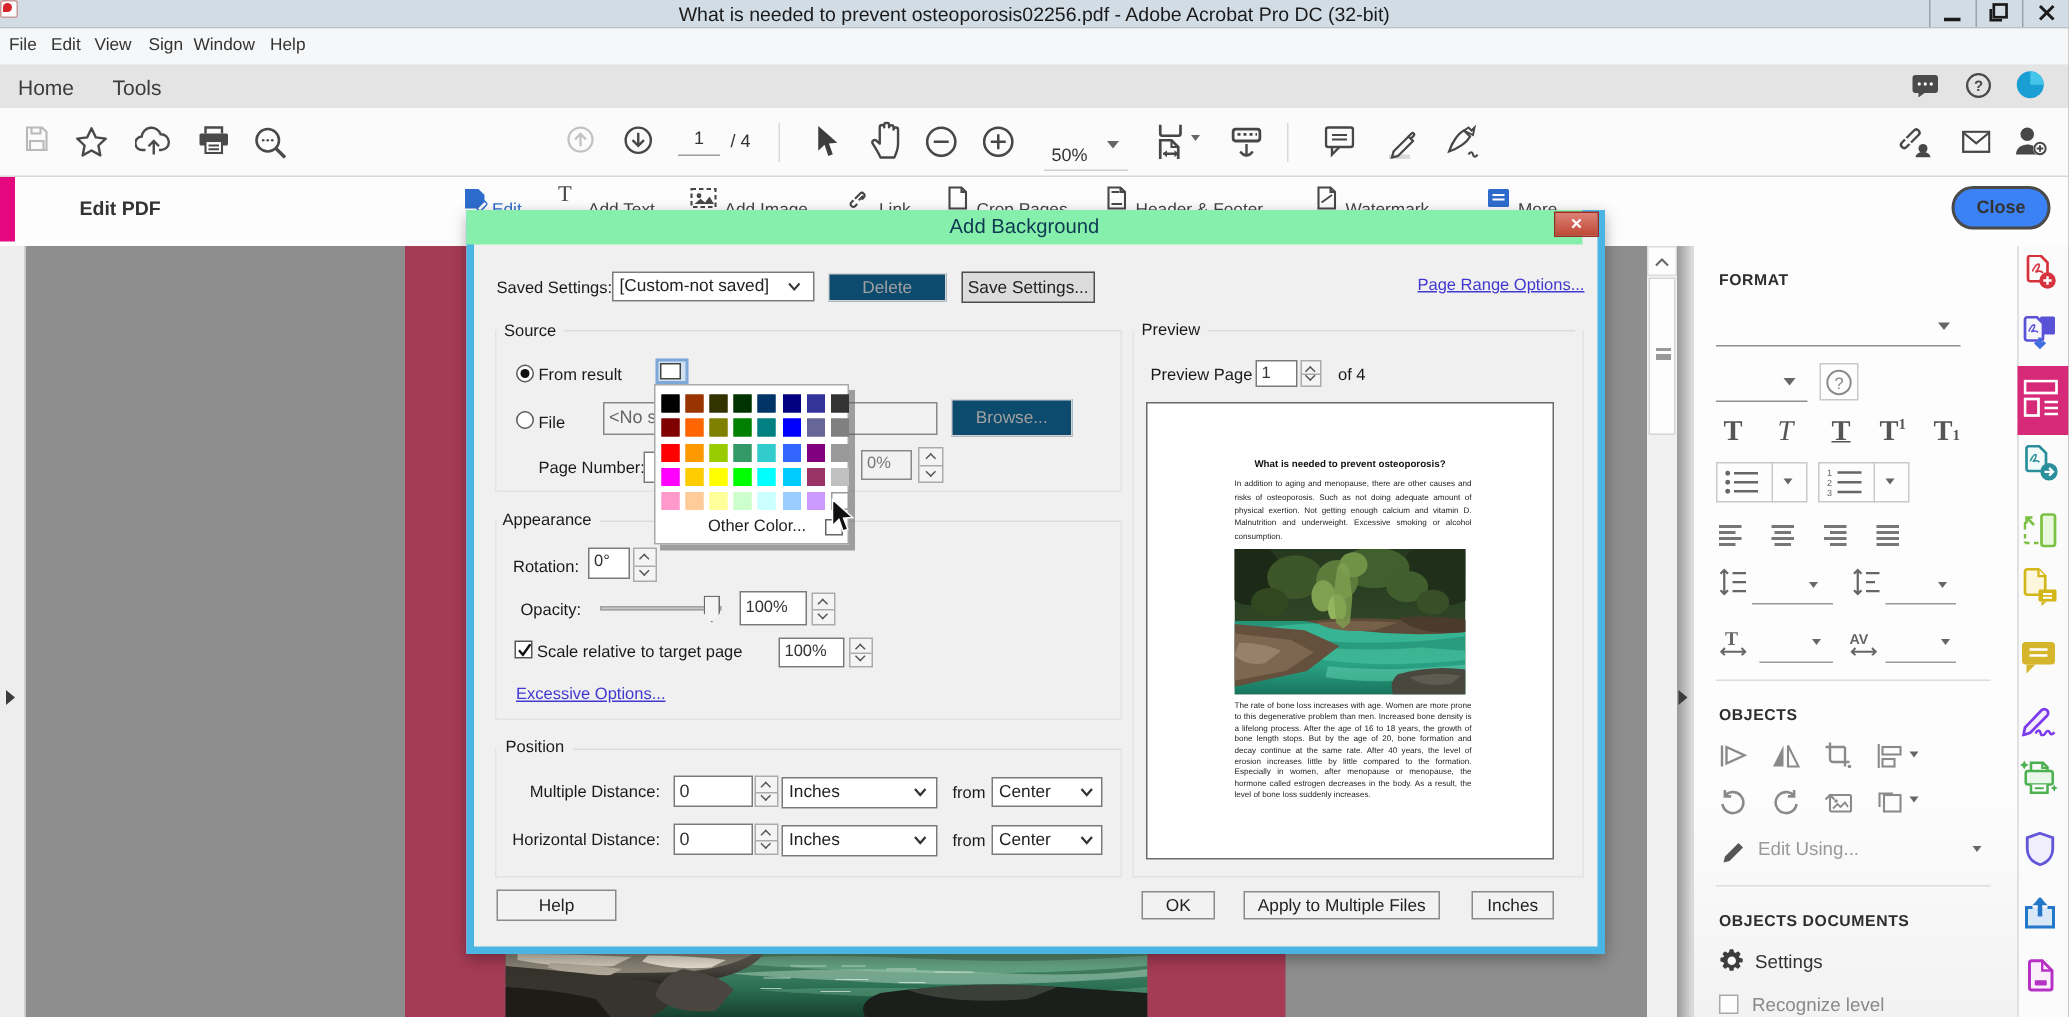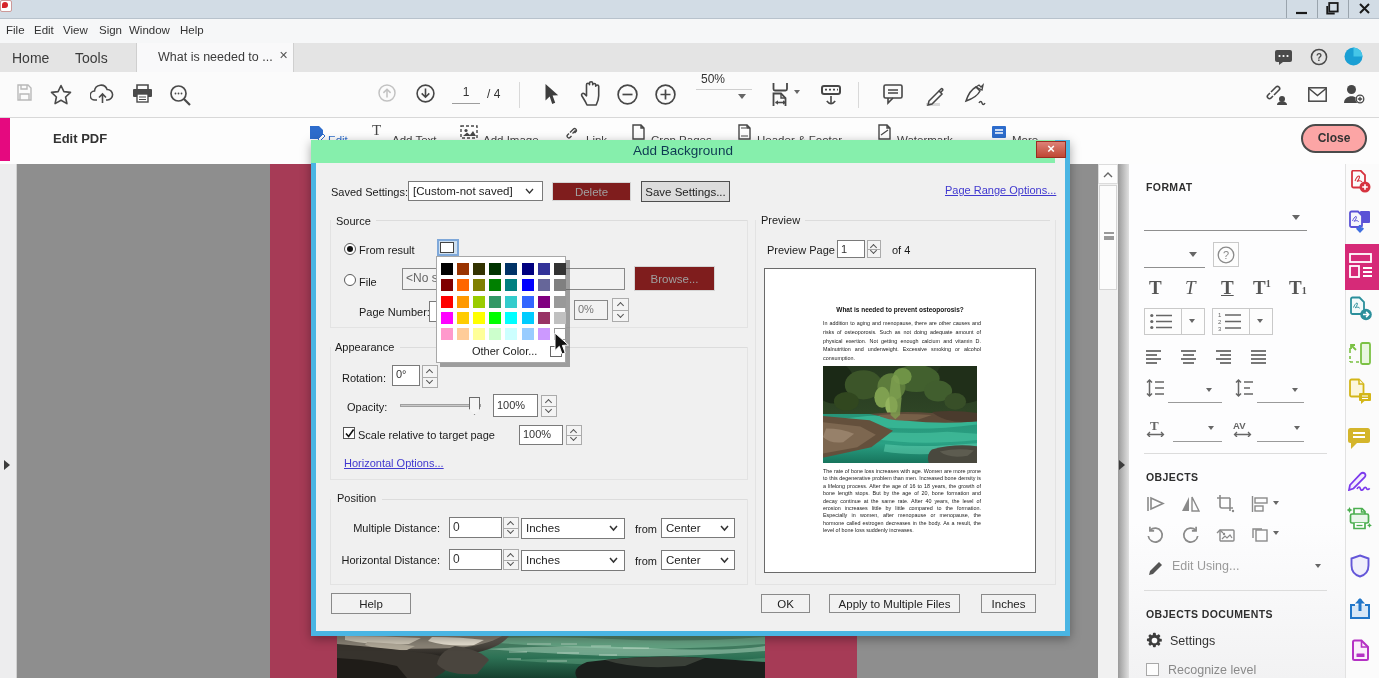--- a/index.html
+++ b/index.html
@@ -22,21 +22,21 @@
 #activetab .x{position:absolute;left:142px;top:6px;font-size:11px;color:#555;}
 
 #toolbar{left:0;top:72px;width:1379px;height:46px;background:#fbfbfb;border-bottom:1px solid #d8d8d8;}
 .sep{position:absolute;top:10px;height:26px;width:1px;background:#d9d9d9;}
 .ticon{position:absolute;top:12px;}
 
 #editrow{left:0;top:118px;width:1379px;height:46px;background:#fdfdfd;}
 #editrow .mag{position:absolute;left:0;top:0;width:10px;height:43px;background:#e5097f;}
 #editrow .lbl{position:absolute;left:37px;top:13px;font-size:13px;font-weight:bold;color:#333;padding-left:16px;}
 .eicon{position:absolute;top:16px;font-size:11.5px;color:#444;}
-#closebtn{position:absolute;left:1301px;top:6px;width:66px;height:29px;border:2px solid #4a4a4a;border-radius:15px;background:#fca5a5;font-size:12px;font-weight:bold;color:#333;text-align:center;line-height:25px;}
+#closebtn{position:absolute;left:1301px;top:6px;width:66px;height:29px;border:2px solid #4a4a4a;border-radius:15px;background:#3b82f6;font-size:12px;font-weight:bold;color:#333;text-align:center;line-height:25px;}
 
 #content{left:0;top:164px;width:1379px;height:514px;background:#8e8e8e;}
 #nav{position:absolute;left:0;top:0;width:17px;height:514px;background:#ededee;border-right:1px solid #d0d0d0;}
 #navarr{position:absolute;left:4px;top:296px;width:0;height:0;border-left:6px solid #3c3c3c;border-top:5px solid transparent;border-bottom:5px solid transparent;}
 #page{position:absolute;left:270px;top:0;width:587px;height:514px;background:#a63b56;}
 #photo{position:absolute;left:67px;top:472px;width:428px;height:42px;}
 #scroll{position:absolute;left:1098px;top:0;width:20px;height:514px;background:#f1f1f1;}
 #scrollup{position:absolute;left:0;top:0;width:20px;height:20px;background:#fdfdfd;border:1px solid #dcdcdc;color:#555;font-size:9px;text-align:center;line-height:20px;}
 #thumb{position:absolute;left:1px;top:21px;width:18px;height:105px;background:#fcfcfc;border:1px solid #d5d5d5;}
 #grip{position:absolute;left:4px;top:46px;width:10px;height:8px;border-top:2px solid #999;border-bottom:2px solid #999;}
@@ -57,21 +57,21 @@
 .Tt{position:absolute;font-family:"Liberation Serif",serif;color:#555;font-size:19px;font-weight:bold;}
 .lbox{position:absolute;border:1px solid #c9c9c9;background:#fdfdfd;}
 .alico div{height:1.6px;background:#777;margin-bottom:2.4px;}
 
 #dlg{position:absolute;left:311px;top:140px;width:759px;height:496px;background:#f0f0f0;border:5px solid #4ab5e3;box-shadow:0 3px 10px rgba(0,0,0,0.35);}
 #dlgtitle{position:absolute;left:-5px;top:-5px;width:744px;height:23px;background:#86efac;text-align:center;font-size:13.5px;color:#0e3a52;line-height:22px;}
 #dlgx{position:absolute;left:720px;top:-4px;width:30px;height:17px;background:linear-gradient(#dd8277,#bf4734);border:1px solid #9a2d20;color:#fff;font-size:13px;font-weight:bold;text-align:center;line-height:14px;}
 .dl{position:absolute;font-size:11px;color:#1a1a1a;white-space:nowrap;}
 .field{position:absolute;background:#fff;border:1px solid #7a7a7a;font-size:11px;color:#333;padding:2px 3px;}
 .btn{position:absolute;background:#f2f2f2;border:1px solid #8a8a8a;font-size:11.5px;color:#222;text-align:center;}
-.btn.dis{background:#7f1d1d;border-color:#d4d4d4;color:#a0a0a0;}
+.btn.dis{background:#0c4a6e;border-color:#d4d4d4;color:#a0a0a0;}
 .gline{position:absolute;height:1px;background:#dcdcdc;}
 .link{position:absolute;font-size:11px;color:#4038cf;text-decoration:underline;white-space:nowrap;}
 .spin{position:absolute;width:17px;background:#f4f4f4;border:1px solid #ababab;}
 .spin:before,.spin:after{content:"";position:absolute;left:50%;width:4px;height:4px;margin-left:-3px;border-left:1.4px solid #555;border-top:1.4px solid #555;}
 .spin:before{top:4px;transform:rotate(45deg);}
 .spin:after{bottom:4px;transform:rotate(-135deg);}
 .spin i{position:absolute;left:0;top:50%;width:100%;height:1px;background:#ababab;}
 .radio{position:absolute;width:12px;height:12px;border:1px solid #5a5a5a;border-radius:50%;background:#fff;}
 .radio.on:before{content:"";position:absolute;left:2px;top:2px;width:6px;height:6px;border-radius:50%;background:#111;}
 .dd{position:absolute;background:#fff;border:1px solid #7a7a7a;font-size:11.5px;color:#222;padding:2.5px 4px;}
@@ -80,20 +80,21 @@
 .sw{position:absolute;width:12px;height:12px;border:1px solid #d9d9d9;}
 
 #pvbox{position:absolute;left:448px;top:123px;width:272px;height:305px;background:#fff;border:1px solid #6a6a6a;}
 #pvbox .t1{position:absolute;left:0;width:100%;top:37px;text-align:center;font-size:6.5px;font-weight:bold;color:#111;}
 .pvp{position:absolute;left:58px;width:158px;font-size:5.4px;color:#222;text-align:justify;}
 #pvphoto{position:absolute;left:58px;top:97px;width:154px;height:97px;}
 </style>
 
 <div class="abs" id="titlebar">
  <div id="pdficon"></div>
+ <div class="title">What is needed to prevent osteoporosis02256.pdf - Adobe Acrobat Pro DC (32-bit)</div>
  <div class="winbtn" style="left:1286px;"><svg width="13" height="14" viewBox="0 0 13 14" style="margin-top:2px;">
           <path d="M1 11 h11" stroke="#1a1a1a" stroke-width="2.2"></path>
         </svg></div>
  <div class="winbtn" style="left:1317px;"><svg width="13" height="13" viewBox="0 0 13 13" style="margin-top:2px;">
           <rect x="3.2" y="1" width="8.5" height="8.5" fill="none" stroke="#1a1a1a" stroke-width="1.8"></rect>
           <path d="M1.2 4 v7.5 h7.5" fill="none" stroke="#1a1a1a" stroke-width="1.8"></path>
         </svg></div>
  <div class="winbtn" style="left:1348px;width:31px;"><svg width="11" height="11" viewBox="0 0 11 11" style="margin-top:3px;">
           <path d="M1 1 l9 9 M10 1 l-9 9" stroke="#1a1a1a" stroke-width="2"></path>
         </svg></div>
@@ -104,24 +105,20 @@
       <span style="left:34px;">Edit</span>
       <span style="left:63px;">View</span>
       <span style="left:99px;">Sign</span>
       <span style="left:129px;">Window</span>
       <span style="left:180px;">Help</span>
 </div>
 
 <div class="abs" id="tabrow">
  <span class="t" style="left:12px;">Home</span>
       <span class="t" style="left:75px;">Tools</span>
- <div id="activetab">
-        <span>What is needed to ...</span>
-        <span class="x">✕</span>
-      </div>
  <svg class="abs" style="left:1274px;top:6px;" width="19" height="17" viewBox="0 0 19 17">
         <rect x="1" y="1" width="17" height="12" rx="2" fill="#4a4a4a"></rect>
         <path d="M5 13 l0 3 l4-3z" fill="#4a4a4a"></path>
         <circle cx="5.5" cy="7" r="1.1" fill="#fff"></circle>
         <circle cx="9.5" cy="7" r="1.1" fill="#fff"></circle>
         <circle cx="13.5" cy="7" r="1.1" fill="#fff"></circle>
       </svg>
  <svg class="abs" style="left:1310px;top:5px;" width="18" height="18" viewBox="0 0 18 18">
         <circle cx="9" cy="9" r="7.6" fill="none" stroke="#4a4a4a" stroke-width="1.5"></circle>
         <text x="9" y="12.5" font-size="10" font-weight="bold" fill="#4a4a4a" text-anchor="middle" font-family="Liberation Sans">?</text>
@@ -174,21 +171,21 @@
         <path d="M7 24 c-1.5-3.5-3.5-6.5-5.2-9.2 -0.9-1.5 0.8-3.2 2.4-2.1 l2.3 2.1 v-11 c0-2 3-2 3 0 v-1.5 c0-2 3.2-2 3.2 0 v1.5 c0-1.8 3-1.8 3 0 v1.5 c0-1.7 3-1.7 3 0 v9.5 c0 3.5-1 6-2.5 9.2z" fill="none" stroke="#474747" stroke-width="1.6" stroke-linejoin="round"></path>
       </svg>
  <svg class="ticon" style="left:617px;" width="21" height="21" viewBox="0 0 21 21">
         <circle cx="10.5" cy="10.5" r="9.4" fill="none" stroke="#474747" stroke-width="1.7"></circle>
         <path d="M5.5 10.5 h10" stroke="#474747" stroke-width="1.7"></path>
       </svg>
  <svg class="ticon" style="left:655px;" width="21" height="21" viewBox="0 0 21 21">
         <circle cx="10.5" cy="10.5" r="9.4" fill="none" stroke="#474747" stroke-width="1.7"></circle>
         <path d="M5.5 10.5 h10 M10.5 5.5 v10" stroke="#474747" stroke-width="1.7"></path>
       </svg>
- <div class="abs" style="left:696px;top:0;width:56px;height:18px;border-bottom:1px solid #cfcfcf;font-size:12px;color:#333;padding-left:5px;">50%</div>
+ <div class="abs" style="left:696px;top:24px;width:56px;height:18px;border-bottom:1px solid #cfcfcf;font-size:12px;color:#333;padding-left:5px;">50%</div>
  <div class="caret" style="left:738px;top:22px;"></div>
  <svg class="ticon" style="left:772px;top:11px;" width="18" height="24" viewBox="0 0 18 24">
         <path d="M1.5 0 v6 a1.5 1.5 0 0 0 1.5 1.5 h10.5 a1.5 1.5 0 0 0 1.5-1.5 v-6" fill="none" stroke="#474747" stroke-width="1.8"></path>
         <path d="M1.5 23 V10.5 h7.5 l4.5 4.5 V23" fill="none" stroke="#474747" stroke-width="1.8"></path>
         <path d="M9 10.5 V15 h4.5" fill="none" stroke="#474747" stroke-width="1.4"></path>
         <path d="M3.5 19.5 h9.5" stroke="#474747" stroke-width="1.6"></path>
         <path d="M6 17.2 l-2.8 2.3 2.8 2.3z M11 17.2 l2.8 2.3 -2.8 2.3z" fill="#474747"></path>
       </svg>
  <div class="caret sm" style="left:794px;top:18px;"></div>
  <svg class="ticon" style="left:821px;top:13px;" width="20" height="22" viewBox="0 0 20 22">
@@ -580,21 +577,21 @@
       </div>
  <div class="abs" style="left:27px;top:282px;width:12px;height:12px;border:1px solid #555;background:#fff;"></div>
  <svg class="abs" style="left:29px;top:284px;" width="10" height="9" viewBox="0 0 10 9">
         <path d="M1 4.5 l2.6 3 5-7" fill="none" stroke="#111" stroke-width="1.6"></path>
       </svg>
  <div class="dl" style="left:42px;top:284px;">Scale relative to target page</div>
  <div class="field" style="left:203px;top:280px;width:44px;height:20px;font-size:11px;">100%</div>
  <div class="spin" style="left:250px;top:280px;height:20px;width:16px;">
         <i></i>
       </div>
- <div class="link" style="left:28px;top:312px;">Horizontal Options...</div>
+ <div class="link" style="left:28px;top:312px;">Excessive Options...</div>
  <div class="dl" style="left:21px;top:347px;">Position</div>
  <div class="gline" style="left:66px;top:354px;width:366px;"></div>
  <div class="abs" style="left:14px;top:354px;width:418px;height:86px;border:1px solid #e3e3e3;border-top:none;"></div>
  <div class="dl" style="left:20px;top:377px;width:104px;text-align:right;">Multiple Distance:</div>
  <div class="field" style="left:133px;top:372px;width:53px;height:21px;font-size:12px;">0</div>
  <div class="spin" style="left:187px;top:372px;height:21px;width:16px;">
         <i></i>
       </div>
  <div class="dd" style="left:205px;top:373px;width:104px;height:21px;">Inches</div>
  <svg class="abs" style="left:293px;top:380px;" width="9" height="7" viewBox="0 0 9 7">

